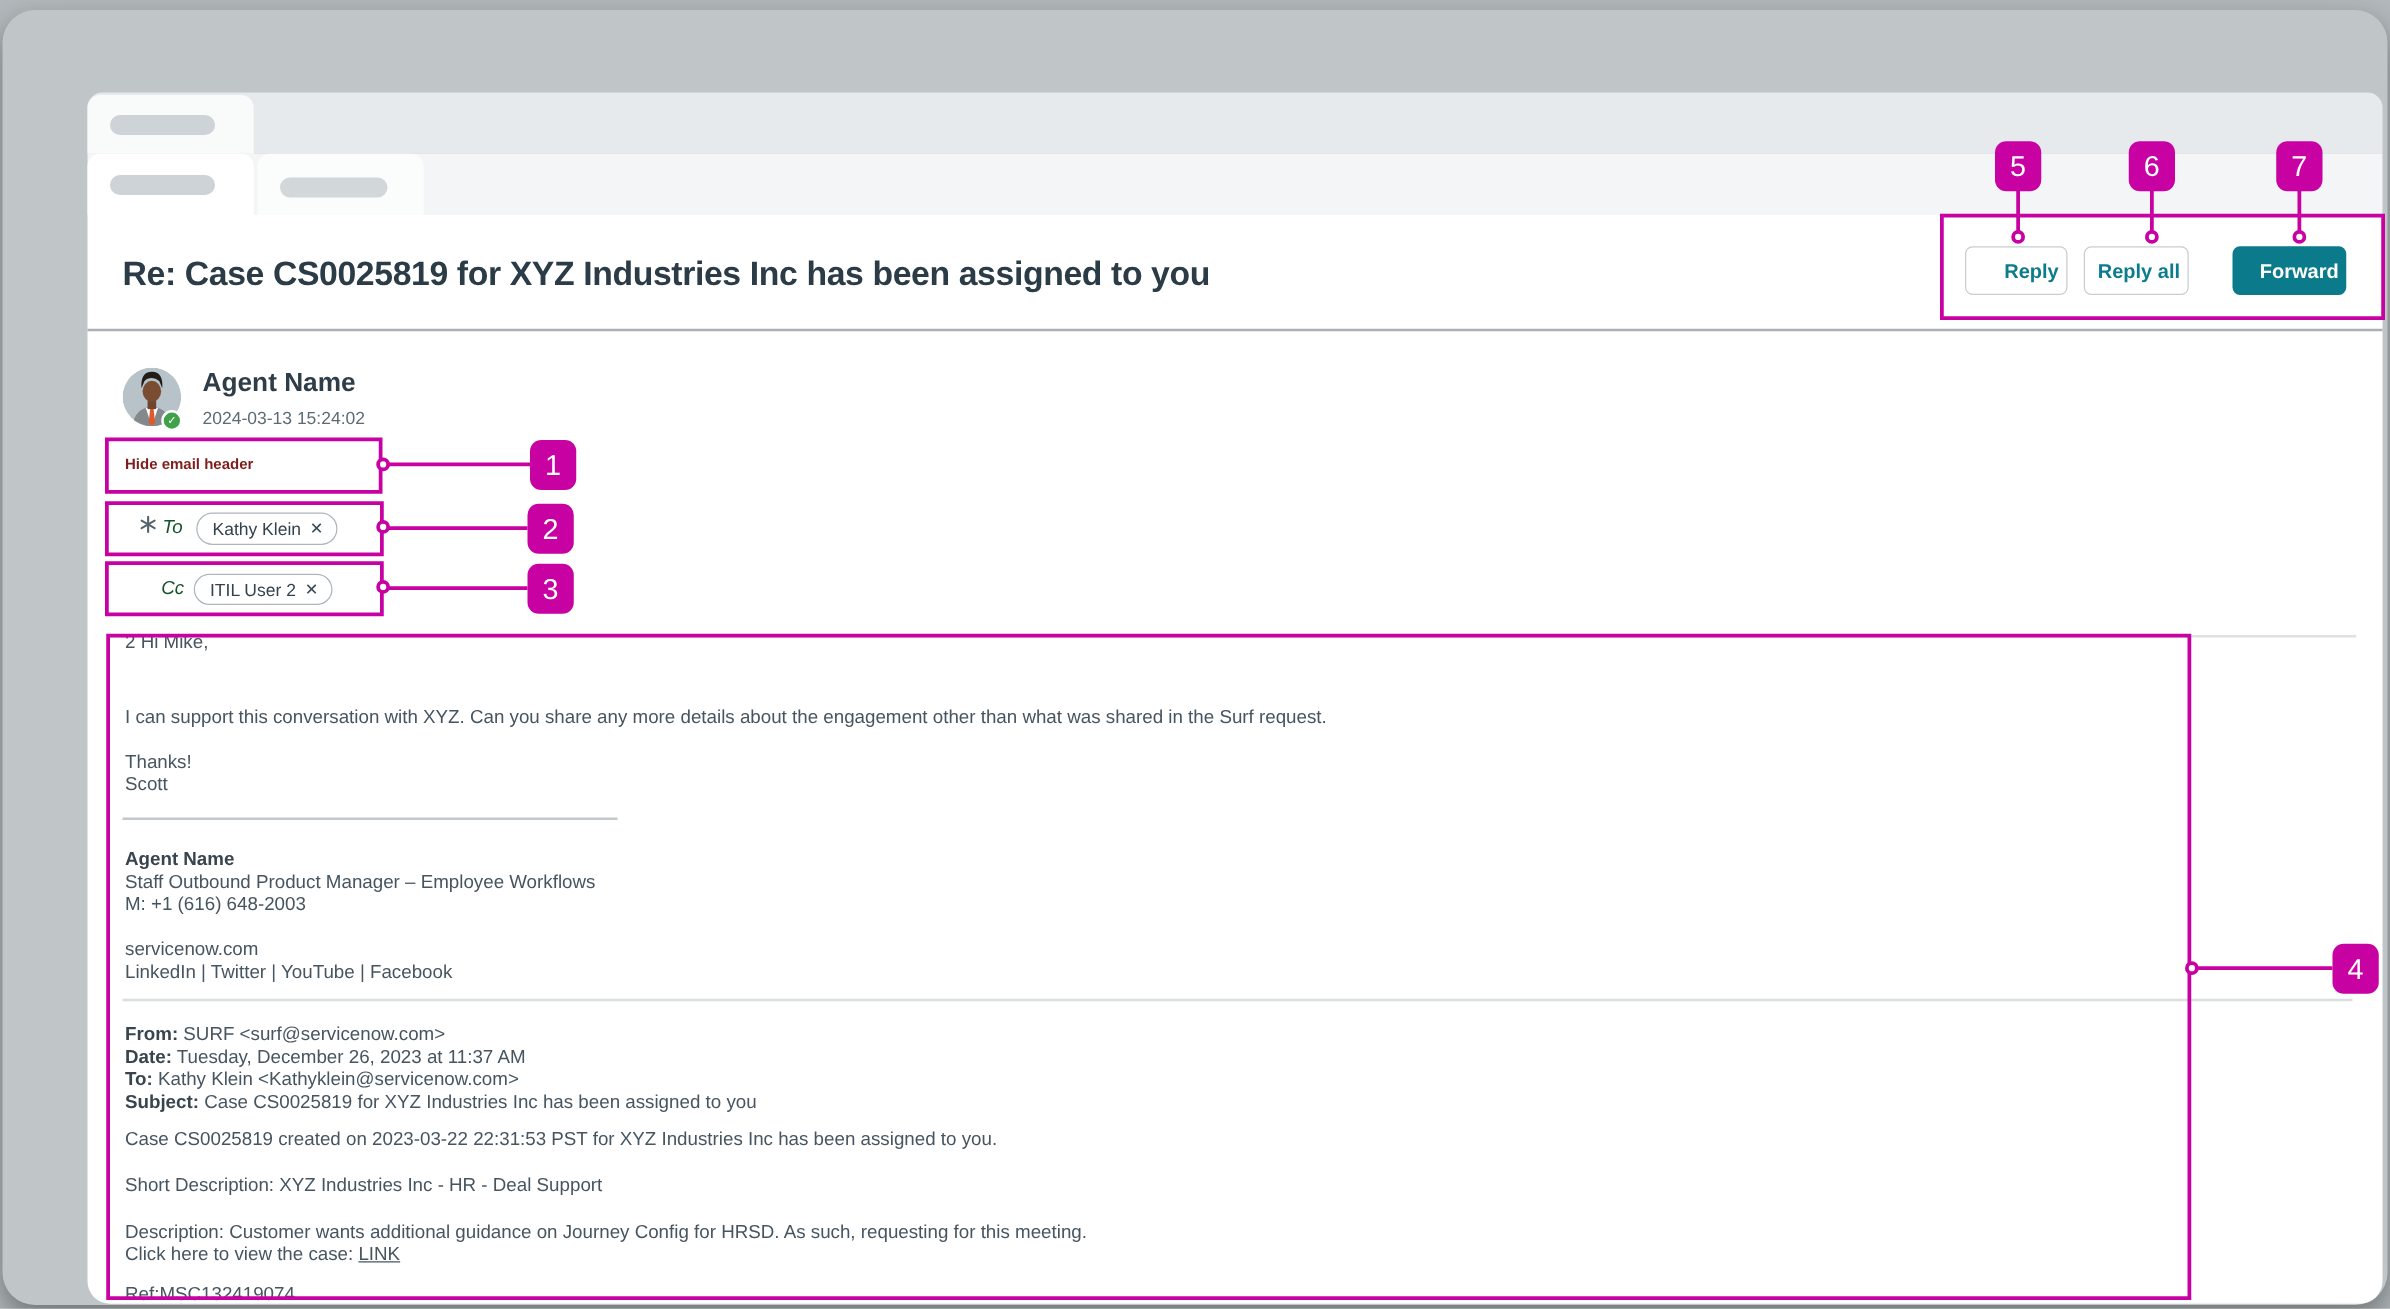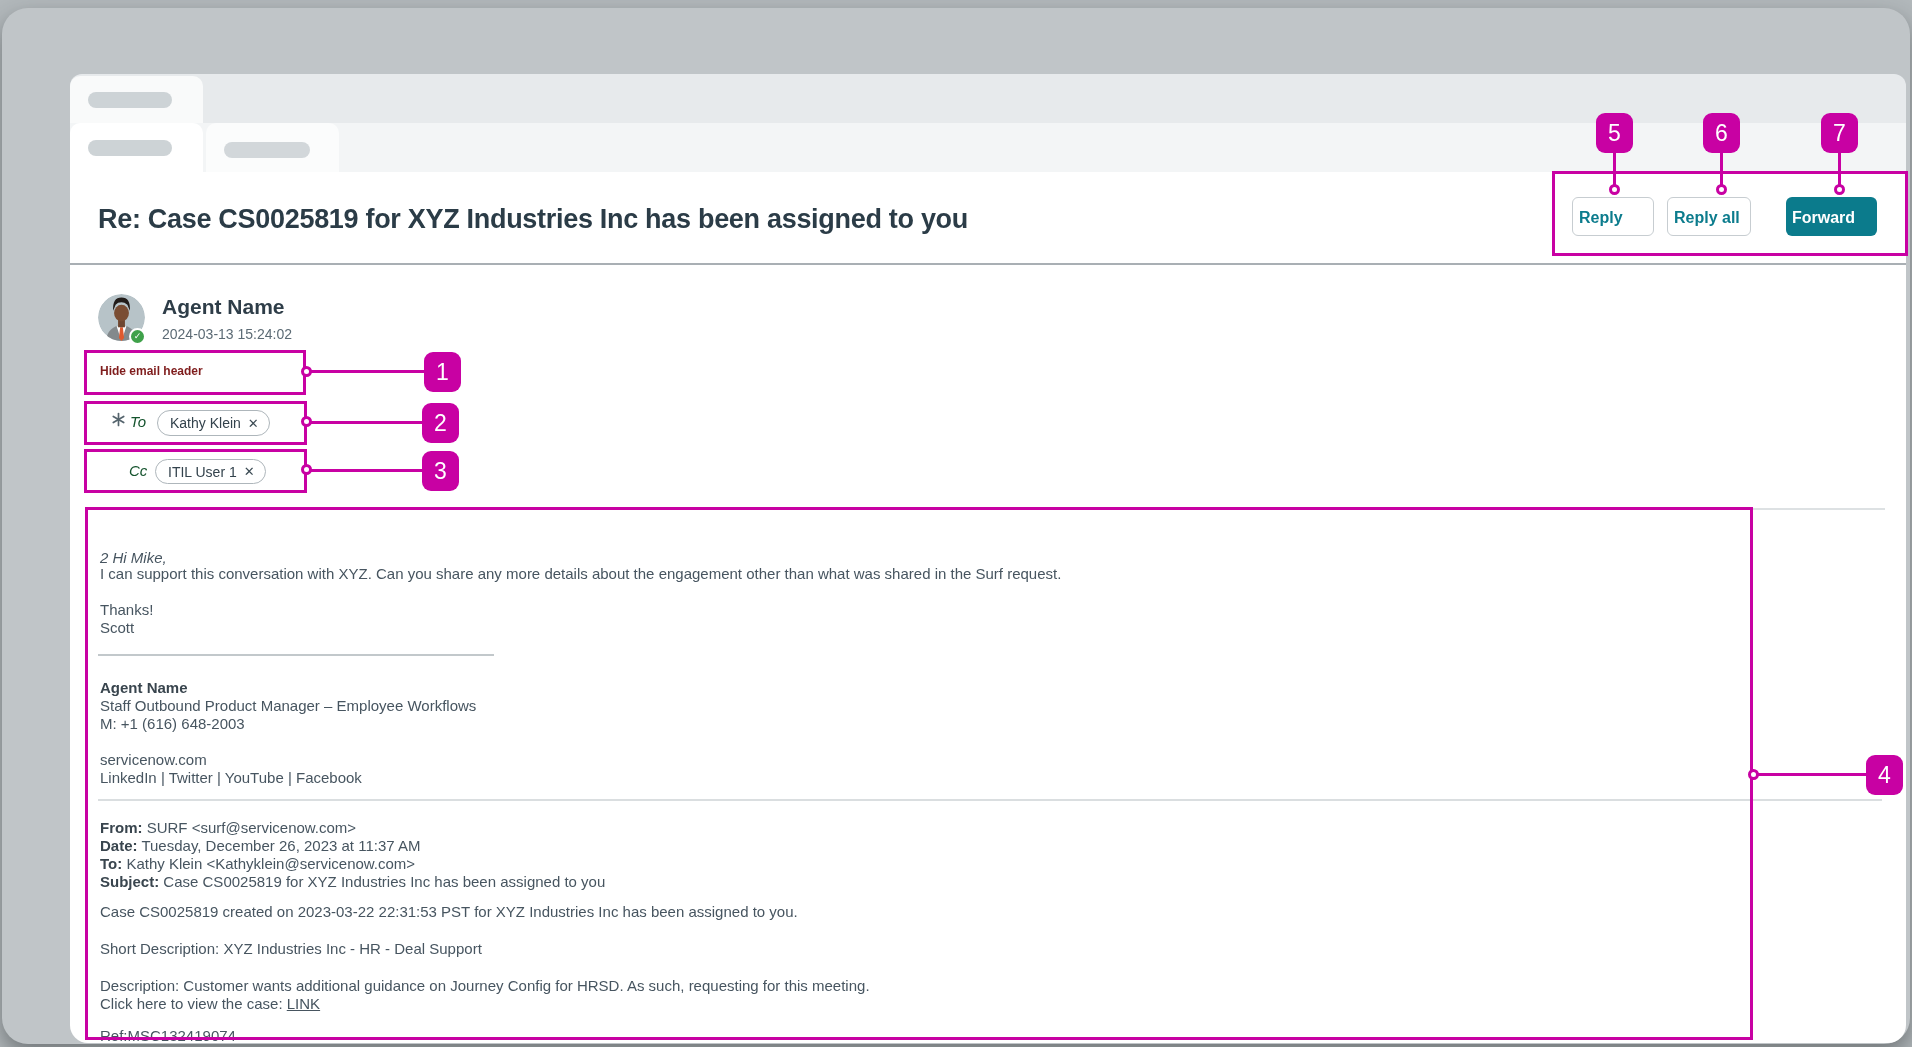--- a/index.html
+++ b/index.html
@@ -23,21 +23,21 @@
   .pill{background:#cdd3d6;border-radius:8px;}
   
   .content{left:70px;top:172px;width:1836px;height:871px;background:#ffffff;
            border-radius:0 0 18px 18px;}
   .page-title{left:98px;top:203px;width:1300px;font-size:27px;line-height:33px;
               font-weight:700;color:#2b3c47;letter-spacing:-0.3px;}
   .header-divider{left:70px;top:263px;width:1836px;height:2px;background:#a9afb4;}
   
   .btn{position:absolute;top:197px;height:39px;border-radius:6px;background:#fff;
        border:1px solid #c7cdd1;color:#0c7c8d;font-weight:700;font-size:16px;
-       text-align:left;line-height:37px;box-sizing:border-box;cursor:pointer;}
+       text-align:right;line-height:37px;box-sizing:border-box;cursor:pointer;}
   .btn-reply{left:1572px;width:82px;}
   .btn-replyall{left:1667px;width:84px;}
   .btn-forward{left:1786px;width:91px;background:#0b7b8c;border:none;color:#fff;line-height:39px;}
   
   .avatar{left:98px;top:294px;width:47px;height:47px;border-radius:50%;overflow:hidden;}
   .badge{left:129px;top:328px;width:17px;height:17px;border-radius:50%;background:#3fa14a;
          border:2px solid #fff;box-sizing:border-box;color:#fff;font-size:9px;
          line-height:13px;text-align:center;font-weight:700;}
   .sender{left:162px;top:295px;font-size:21px;font-weight:700;color:#2e3d48;}
   .timestamp{left:162px;top:326px;font-size:14px;color:#5c6b75;}
@@ -111,27 +111,27 @@
   </g>
 </svg>
 <div class="abs fieldlabel" style="left:130px;top:413px;">To</div>
 <div class="chip" style="left:157px;top:410px;height:26px;">
   <span>Kathy Klein</span>
   <span class="x">✕</span>
 </div>
 
 <div class="abs fieldlabel" style="left:129px;top:462px;">Cc</div>
 <div class="chip" style="left:155px;top:459px;height:25px;">
-  <span>ITIL User 1</span>
+  <span>ITIL User 2</span>
   <span class="x">✕</span>
 </div>
 
 <div class="abs body-top-divider"></div>
 
-<div class="bodyline" style="top:548px;font-style:italic;">2 Hi Mike,</div>
+<div class="bodyline" style="top:504px;">2 Hi Mike,</div>
 <div class="bodyline" style="top:564px;">I can support this conversation with XYZ. Can you share any more details about the engagement other than what was shared in the Surf request.</div>
 <div class="bodyline" style="top:600px;">Thanks!</div>
 <div class="bodyline" style="top:618px;">Scott</div>
 <div class="abs hr1"></div>
 <div class="bodyline" style="top:678px;font-weight:700;color:#39454e;">Agent Name</div>
 <div class="bodyline" style="top:696px;">Staff Outbound Product Manager – Employee Workflows</div>
 <div class="bodyline" style="top:714px;">M: +1 (616) 648-2003</div>
 <div class="bodyline" style="top:750px;">servicenow.com</div>
 <div class="bodyline" style="top:768px;">LinkedIn | Twitter | YouTube | Facebook</div>
 <div class="abs hr2"></div>

